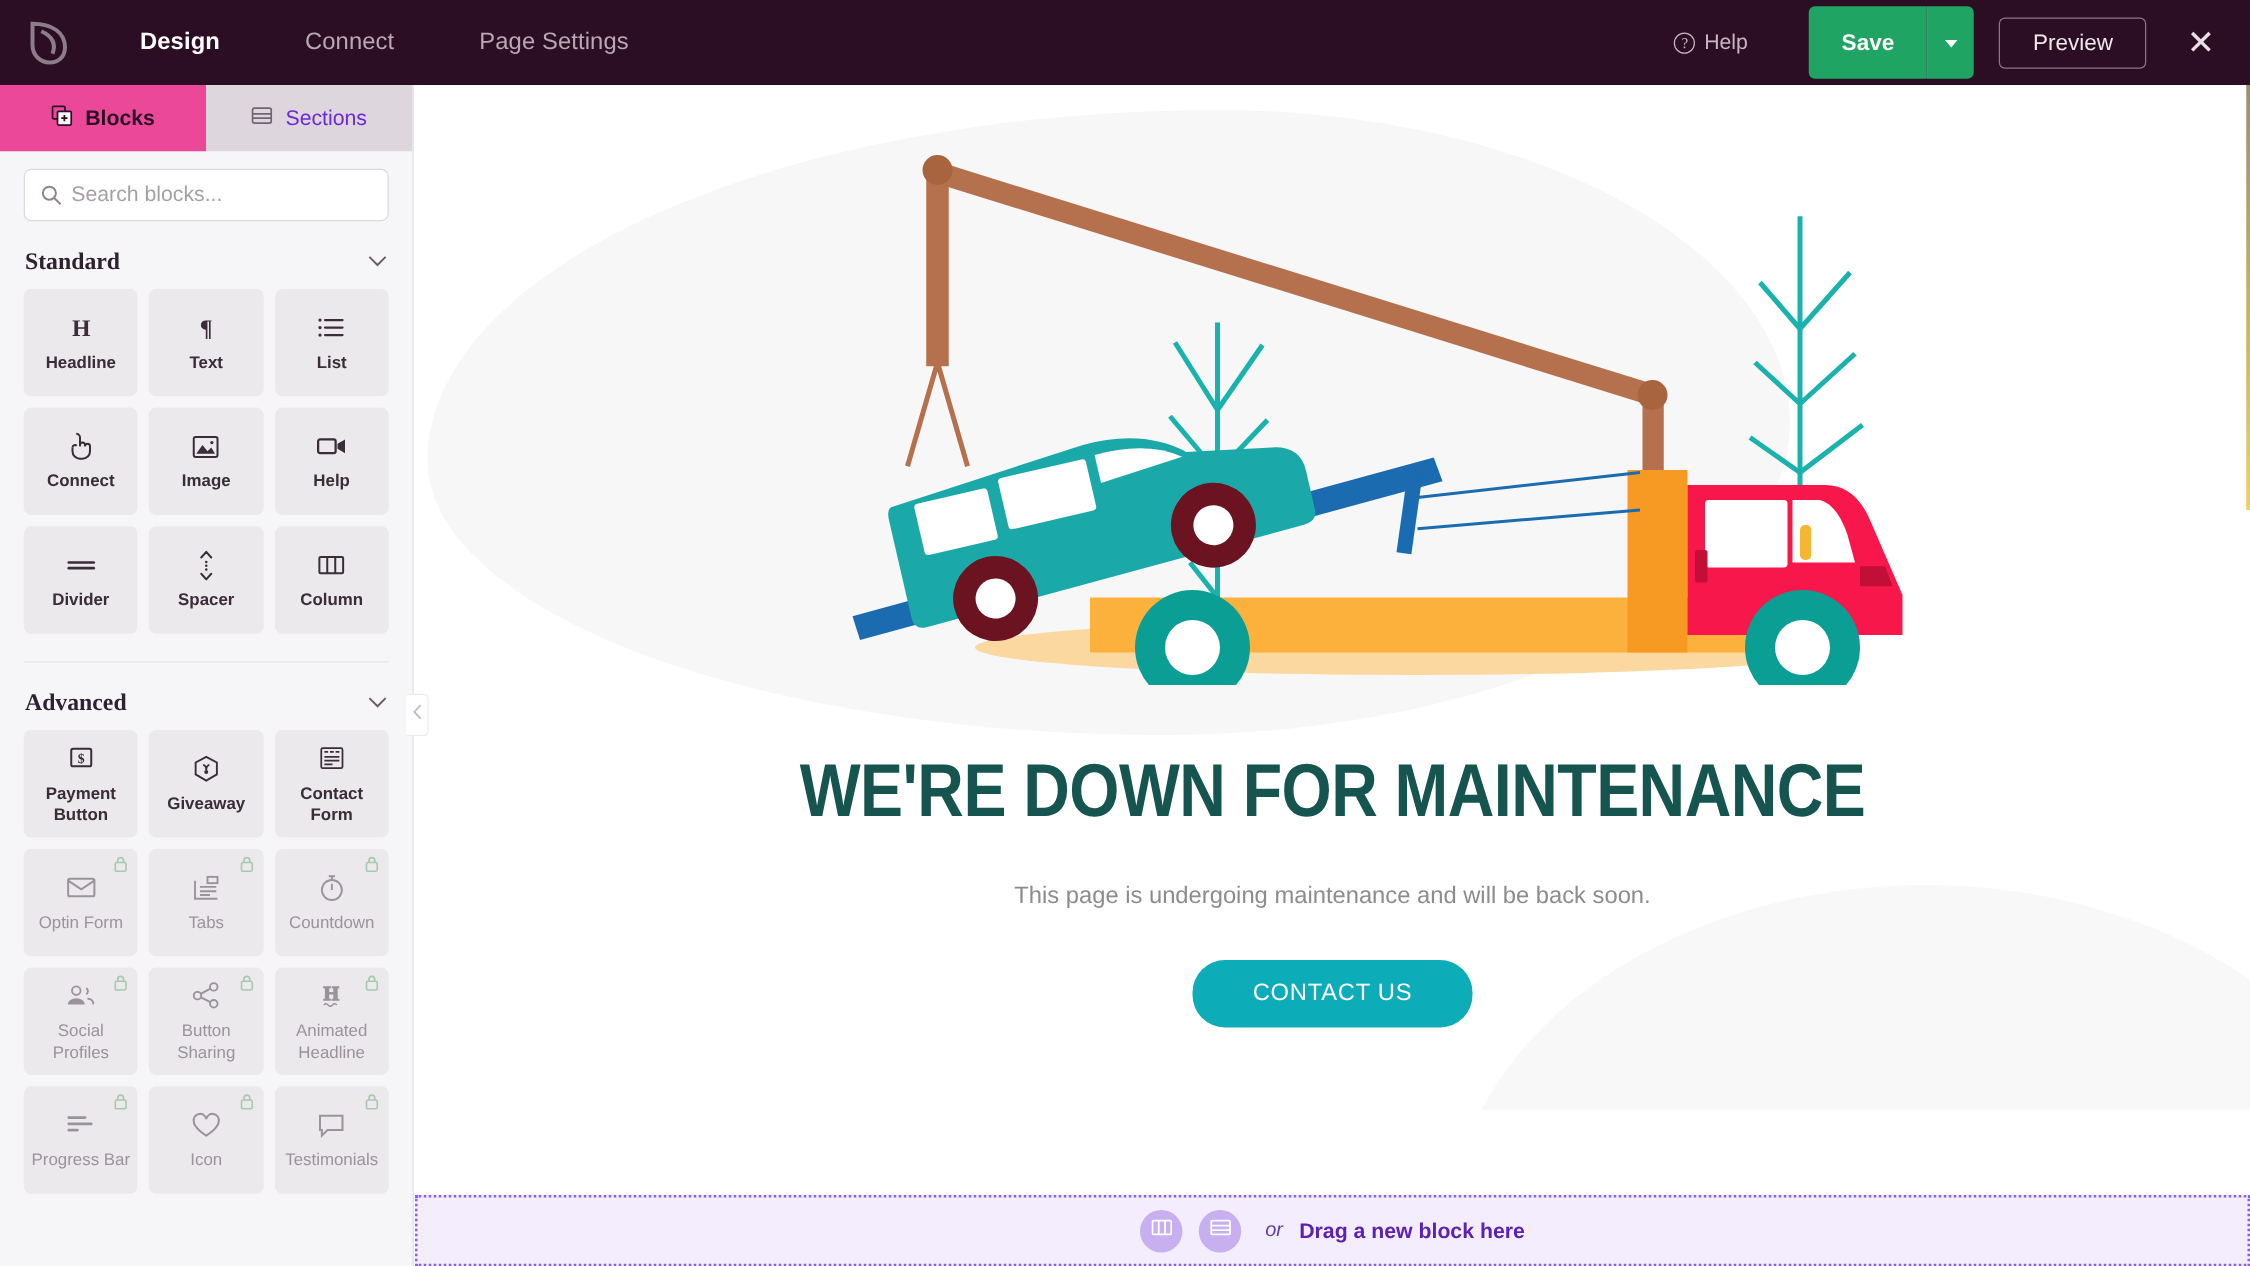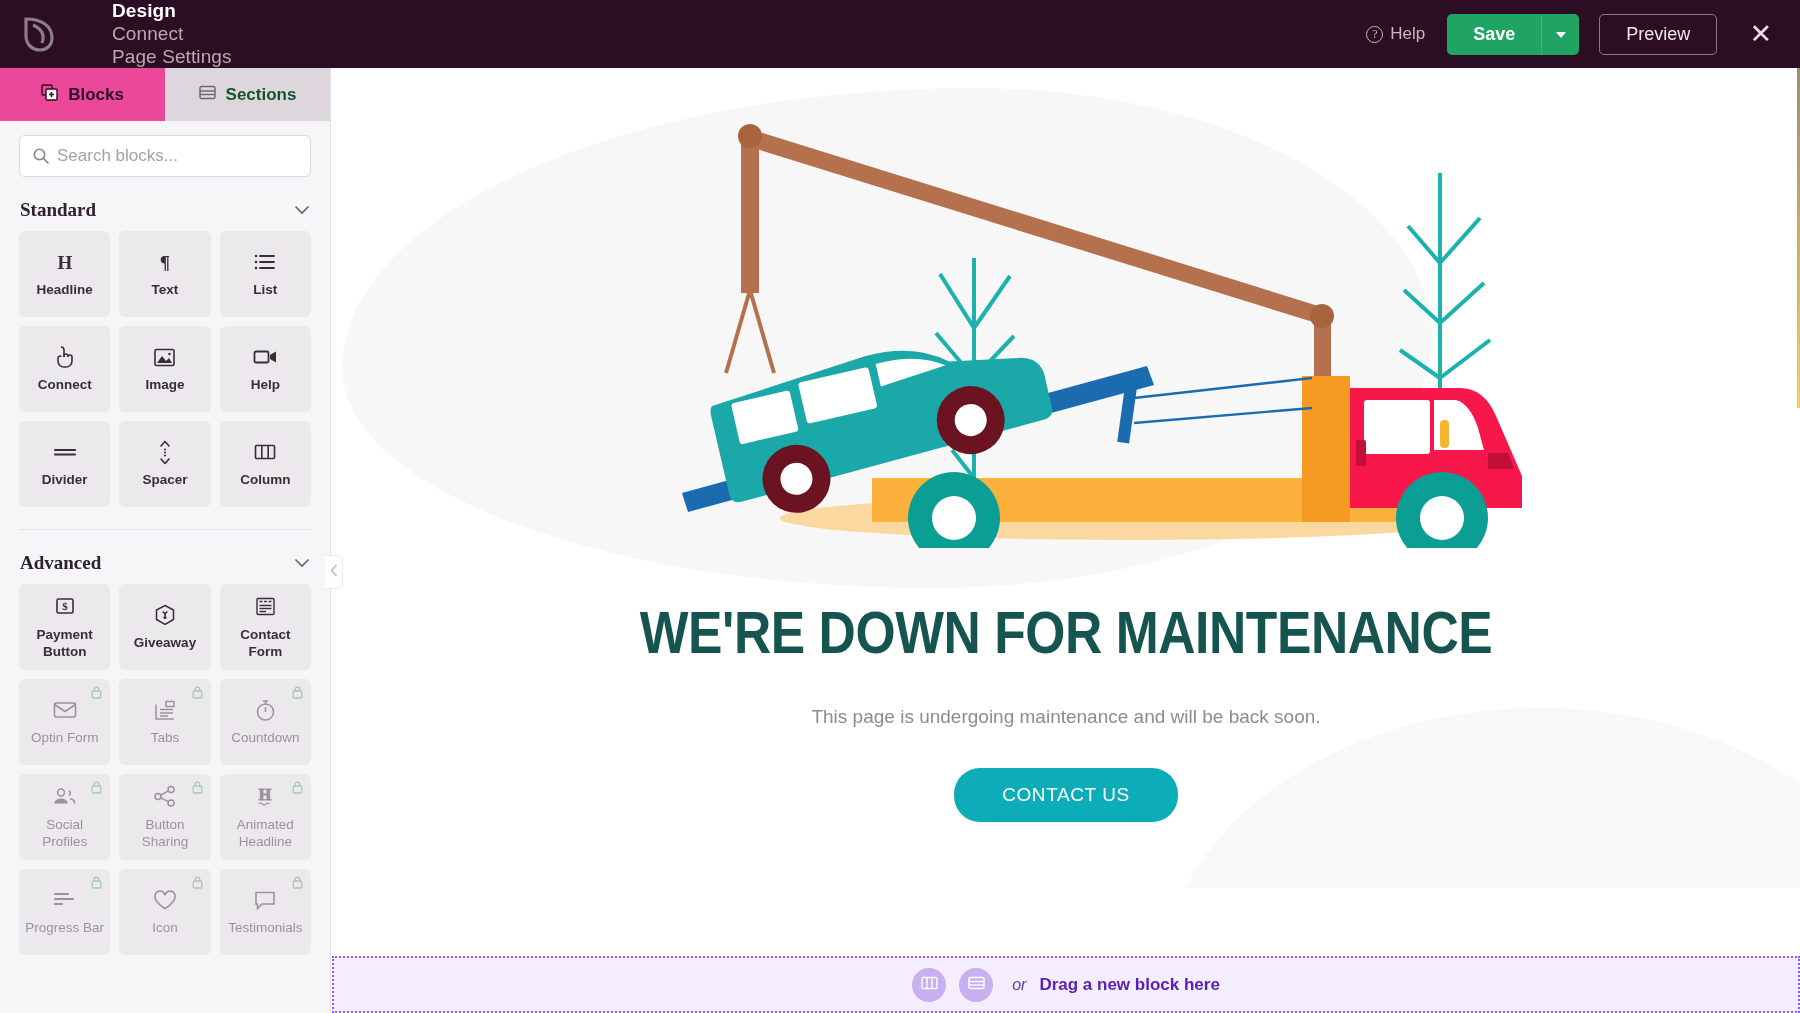--- a/index.html
+++ b/index.html
@@ -18,21 +18,21 @@
     display: flex; align-items: center;
     z-index: 50;
   }
   #logo-wrap {
     width: 78px; height: 68px;
     display: flex; align-items: center; justify-content: center;
   }
   #logo-wrap svg { display:block; }
 
   .topnav {
-    display: flex; align-items: flex-start; height: 68px; flex-direction: column;
+    display: flex; align-items: flex-end; height: 68px;
   }
   .topnav-item {
     height: 68px;
     display: flex; align-items: center;
     padding: 0 34px;
     font-size: 19px;
     color: #b9a8b4;
     letter-spacing: .1px;
     cursor: pointer;
     user-select: none;
@@ -51,21 +51,21 @@
   #help-btn {
     display: flex; align-items: center; gap: 7px;
     color: #c6b6c2; font-size: 17px;
     margin-right: 22px; cursor: pointer;
   }
   #help-btn .qicon {
     width: 17px; height: 17px; border: 1.6px solid #c6b6c2;
     border-radius: 50%; font-size: 12px; line-height: 14px;
     text-align: center; font-family: "Liberation Serif", serif;
   }
-  #save-group { display: flex; height: 41px; margin-right: 20px; }
+  #save-group { display: flex; height: 58px; margin-right: 20px; margin-left: 27px; }
   #save-btn {
     background: #1fa463; color:#fff; font-size: 18px; font-weight: bold;
     border: none; border-radius: 5px 0 0 5px;
     padding: 0 26px; cursor: pointer;
     font-family: "Liberation Sans", sans-serif;
   }
   #save-caret {
     background: #1fa463; border: none; border-left: 1px solid #3cb77c;
     border-radius: 0 5px 5px 0; width: 38px; cursor: pointer;
     display:flex; align-items:center; justify-content:center;
@@ -88,21 +88,21 @@
     background: #f6f5f7;
     border-right: 1px solid #e3e0e5;
     overflow: hidden;
   }
   #tabs { display: flex; height: 53px; }
   .tab {
     flex: 1; display: flex; align-items: center; justify-content: center;
     gap: 10px; font-size: 17px; cursor: pointer; user-select:none;
   }
   .tab.active { background: #ec4899; color: #2b0e23; font-weight: 600; }
-  .tab.inactive { background: #ddd7dd; color: #14532d; font-weight: bold; }
+  .tab.inactive { background: #ddd7dd; color: #6d28d9; }
 
   #search-wrap { padding: 14px 19px 0 19px; }
   #search-box {
     position: relative;
     height: 42px;
     border: 1px solid #ddd9de; border-radius: 6px;
     background: #ffffff;
     display: flex; align-items: center;
   }
   #search-box .s-icon { position:absolute; left: 12px; top: 11px; }

